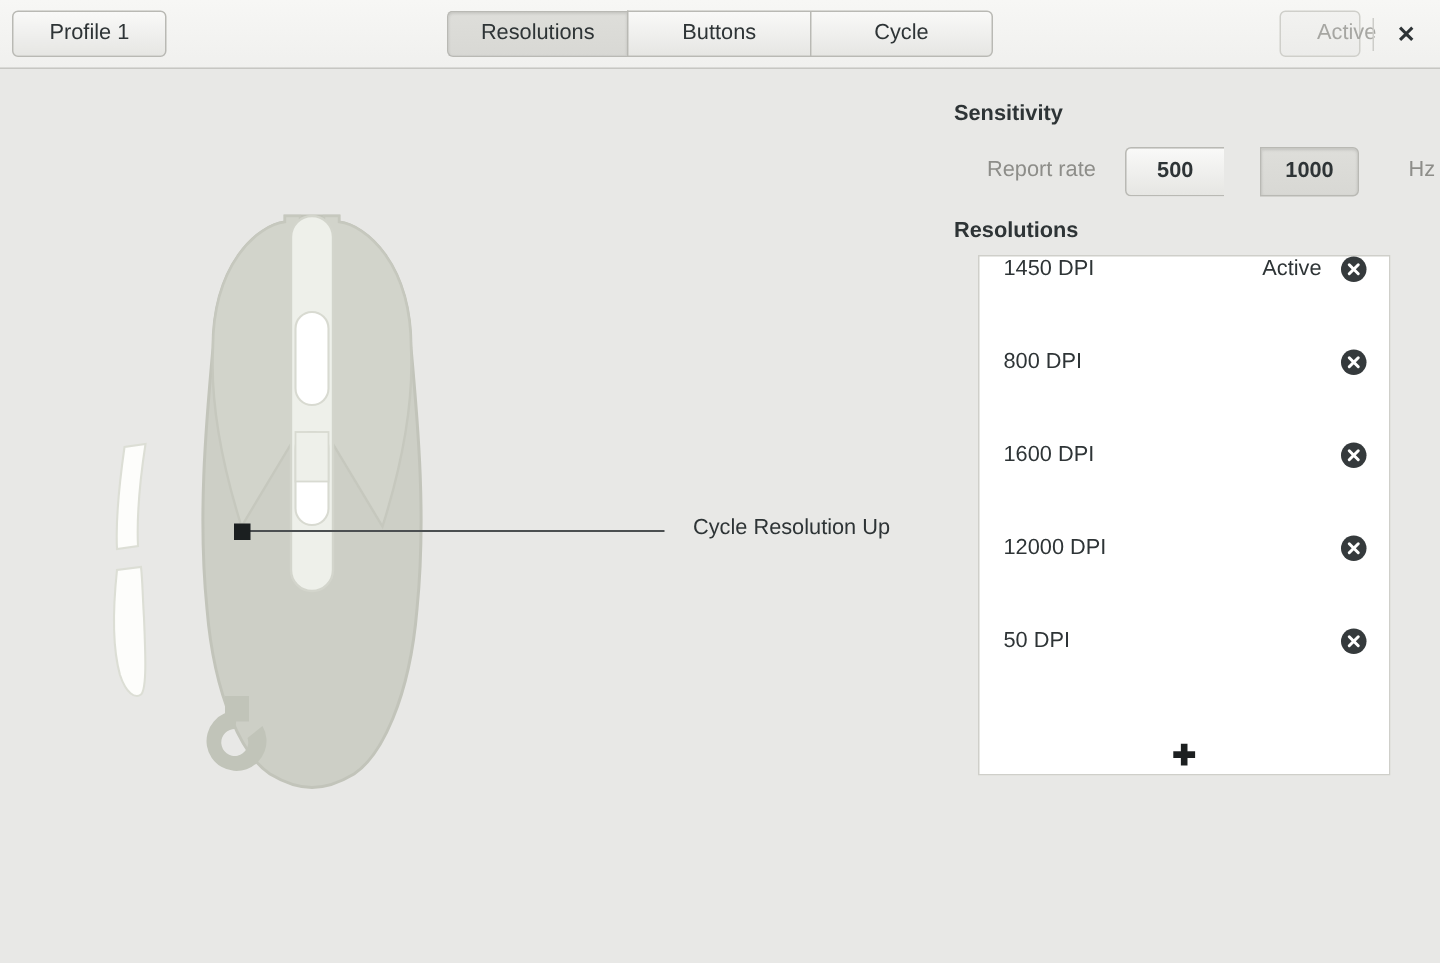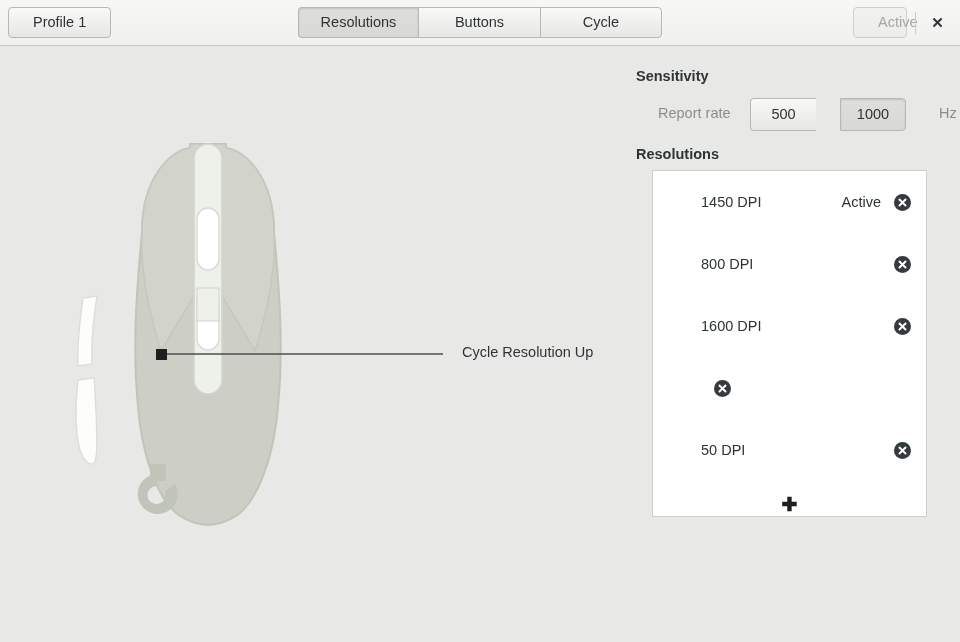--- a/index.html
+++ b/index.html
@@ -128,21 +128,21 @@
     position: absolute; left: 0px; top: 52px;
     width: 340px; height: 33px;
     display: flex; align-items: center;
   }
   #report-rate-label {
     position: absolute; left: 38px; top: 7px;
     font-size: 14.5px; color: #8d8d89;
   }
   #rate-group {
     position: absolute; left: 130px; top: 0px;
-    display: flex; height: 45px;
+    display: flex; height: 45px; font-weight: bold;
   }
   #rate-group .rate-btn {
     font-size: 14.5px;
     color: #2e3436;
     background: linear-gradient(to bottom, #f9f9f8 0%, #e6e6e3 100%);
     border: 1px solid #b9b9b4;
     border-right-width: 0;
     width: 66px; height: 33px;
     line-height: 31px;
     text-align: center;
@@ -165,24 +165,23 @@
     position: absolute;
     left: 32px; top: 124px;
     width: 275px; height: 347px;
     background: #ffffff;
     border: 1px solid #cfcfca;
   }
   .res-row {
     position: relative;
     height: 62px;
     display: flex;
-    align-items: center;
+    align-items: flex-start;
     padding: 0 15px 0 16px;
     cursor: default;
-    margin-left: 32px;
   }
   .res-dpi {
     font-size: 14.5px;
     color: #2e3436;
     flex: 1 1 auto;
   }
   .res-active {
     font-size: 14.5px;
     color: #2e3436;
     margin-right: 13px;
@@ -324,20 +323,21 @@
           <svg width="17" height="17" viewBox="0 0 17 17">
               <g stroke="#ffffff" stroke-width="2" stroke-linecap="round">
                 <line x1="5.5" y1="5.5" x2="11.5" y2="11.5"></line>
                 <line x1="11.5" y1="5.5" x2="5.5" y2="11.5"></line>
               </g>
             </svg>
         </span>
       </div>
 
       <div class="res-row">
+        <span class="res-dpi">12000 DPI</span>
         <span class="res-active"></span>
         <span class="delete-icon">
           <svg width="17" height="17" viewBox="0 0 17 17">
               <g stroke="#ffffff" stroke-width="2" stroke-linecap="round">
                 <line x1="5.5" y1="5.5" x2="11.5" y2="11.5"></line>
                 <line x1="11.5" y1="5.5" x2="5.5" y2="11.5"></line>
               </g>
             </svg>
         </span>
       </div>

